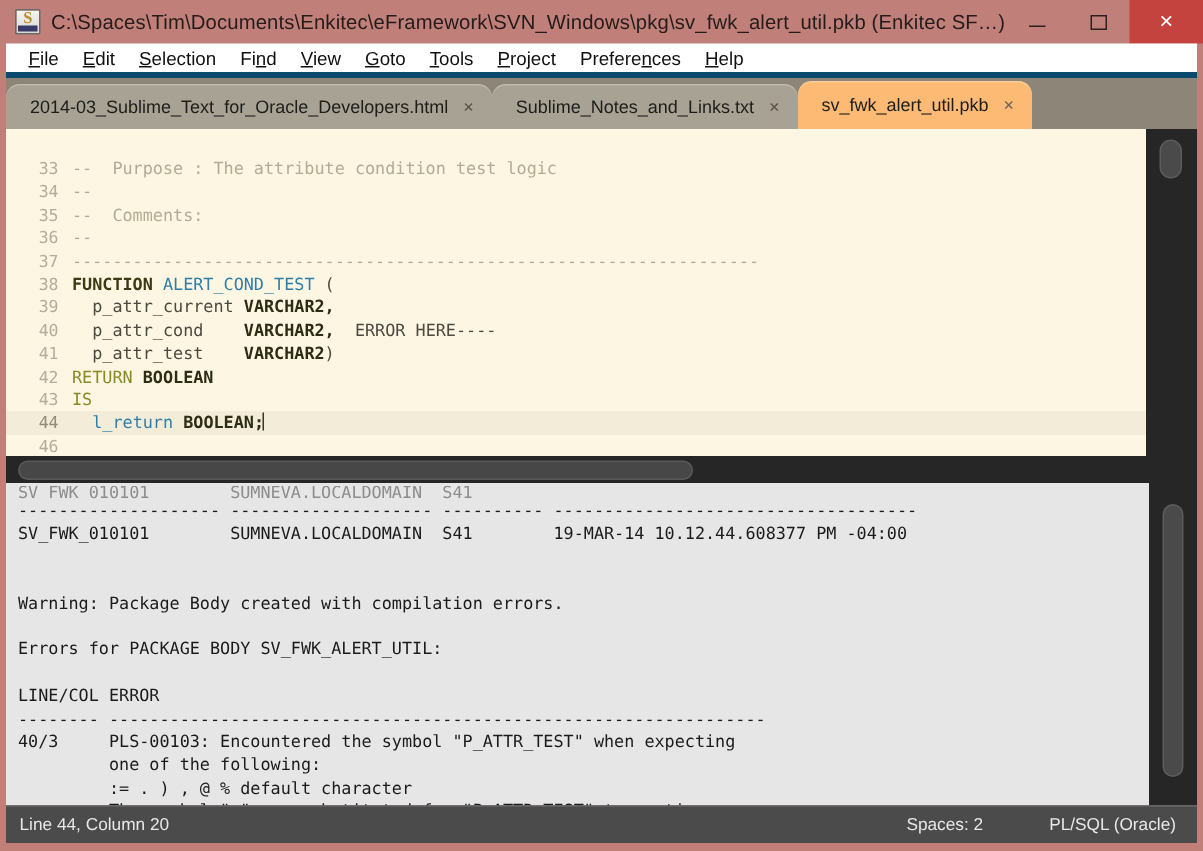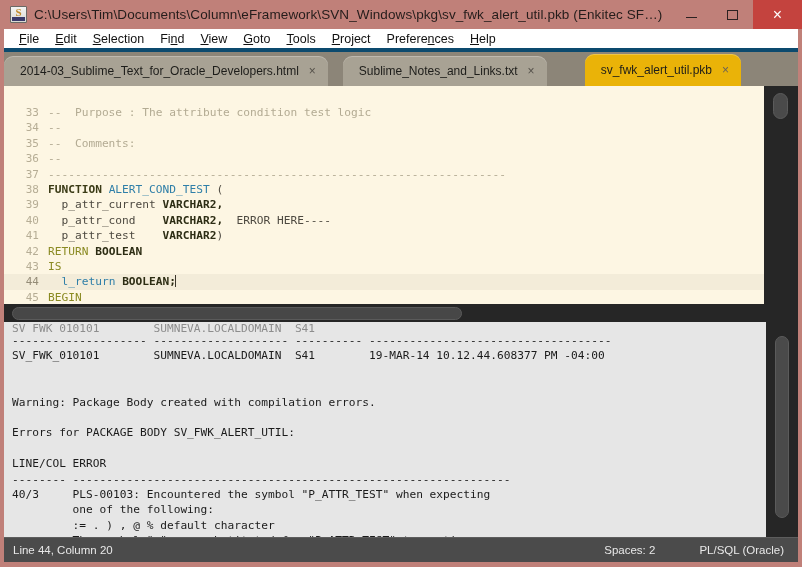--- a/index.html
+++ b/index.html
@@ -104,43 +104,41 @@
   .menu-item .acc { text-decoration: underline; }
 
   
   #tabstrip {
     position: absolute; left: 4px; top: 52px;
     width: 794px; height: 34px;
     background: #8c8578;
     box-sizing: border-box;
     display: flex; align-items: flex-end;
     overflow: hidden;
-    gap: 15px;
   }
   .tab {
     height: 30px;
     margin-top: 4px;
     display: flex; align-items: center;
     padding: 0 12px 0 16px;
     border-radius: 9px 9px 0 0;
     background: #a8a294;
     color: #1d1d1a;
     font-size: 12px;
     white-space: nowrap;
     position: relative;
     font-family: "Liberation Sans", sans-serif;
     box-shadow: inset 0 1px 0 rgba(255,255,255,0.25);
   }
   .tab.active {
-    background: #eab308;
+    background: #fdba74;
     color: #1d1d1a;
     height: 32px;
     margin-top: 2px;
     z-index: 3;
-    margin-left: 23px;
   }
   .tab-close {
     margin-left: 10px;
     font-size: 12px;
     color: #55514a;
     line-height: 1;
   }
   .tab.active .tab-close { color: #6a6257; }
 
   
@@ -293,21 +291,21 @@
     background: #c08079;
   }
 </style>
 </head>
 <body>
 
 <div id="app">
 
   <div id="titlebar">
     <div id="title-icon"></div>
-    <div id="title-text">C:\Users\Tim\Documents\Column\eFramework\SVN_Windows\pkg\sv_fwk_alert_util.pkb (Enkitec SF…)</div>
+    <div id="title-text">C:\Spaces\Tim\Documents\Enkitec\eFramework\SVN_Windows\pkg\sv_fwk_alert_util.pkb (Enkitec SF…)</div>
     <div id="wincontrols">
       <div class="winbtn min"></div>
       <div class="winbtn max"></div>
       <div class="winbtn close">×</div>
     </div>
   </div>
 
   <div id="menubar">
       <div class="menu-item"><span class="acc">F</span>ile</div>
       <div class="menu-item"><span class="acc">E</span>dit</div>
@@ -343,21 +341,20 @@
         <div class="code-line"><span class="gutter">35</span><span class="codetext"><span class="tk-cmt">--  Comments:</span></span></div>
         <div class="code-line"><span class="gutter">36</span><span class="codetext"><span class="tk-cmt">--</span></span></div>
         <div class="code-line"><span class="gutter">37</span><span class="codetext"><span class="tk-cmt">--------------------------------------------------------------------</span></span></div>
         <div class="code-line"><span class="gutter">38</span><span class="codetext"><span class="tk-kwb">FUNCTION </span><span class="tk-fn">ALERT_COND_TEST</span><span class="tk-plain"> (</span></span></div>
         <div class="code-line"><span class="gutter">39</span><span class="codetext"><span class="tk-plain">  p_attr_current </span><span class="tk-type">VARCHAR2,</span></span></div>
         <div class="code-line"><span class="gutter">40</span><span class="codetext"><span class="tk-plain">  p_attr_cond    </span><span class="tk-type">VARCHAR2,</span><span class="tk-plain">  ERROR HERE----</span></span></div>
         <div class="code-line"><span class="gutter">41</span><span class="codetext"><span class="tk-plain">  p_attr_test    </span><span class="tk-type">VARCHAR2</span><span class="tk-plain">)</span></span></div>
         <div class="code-line"><span class="gutter">42</span><span class="codetext"><span class="tk-kw">RETURN </span><span class="tk-type">BOOLEAN</span></span></div>
         <div class="code-line"><span class="gutter">43</span><span class="codetext"><span class="tk-kw">IS</span></span></div>
         <div class="code-line cur"><span class="gutter">44</span><span class="codetext"><span class="tk-plain">  </span><span class="tk-var">l_return</span><span class="tk-plain"> </span><span class="tk-type">BOOLEAN;</span><span class="caret"></span></span></div>
-        <div class="code-line"><span class="gutter">45</span><span class="codetext"><span class="tk-kw">BEGIN</span></span></div>
         <div class="code-line"><span class="gutter">46</span><span class="codetext"><span class="tk-plain"></span></span></div>
       </div>
     <div id="edit-vscroll">
       <div id="edit-vthumb"></div>
     </div>
   </div>
   <div id="edit-hscroll">
     <div id="edit-hthumb"></div>
   </div>
 

